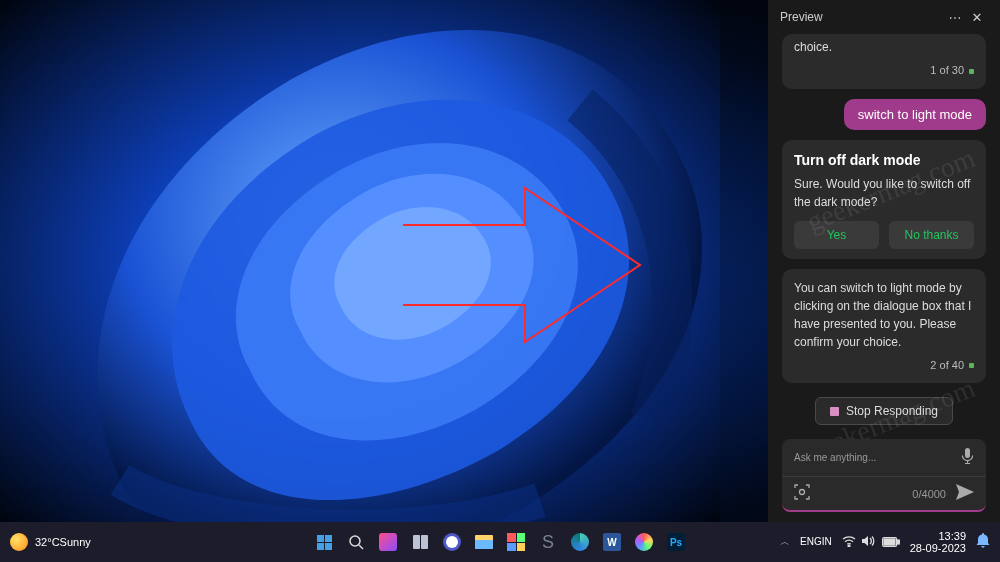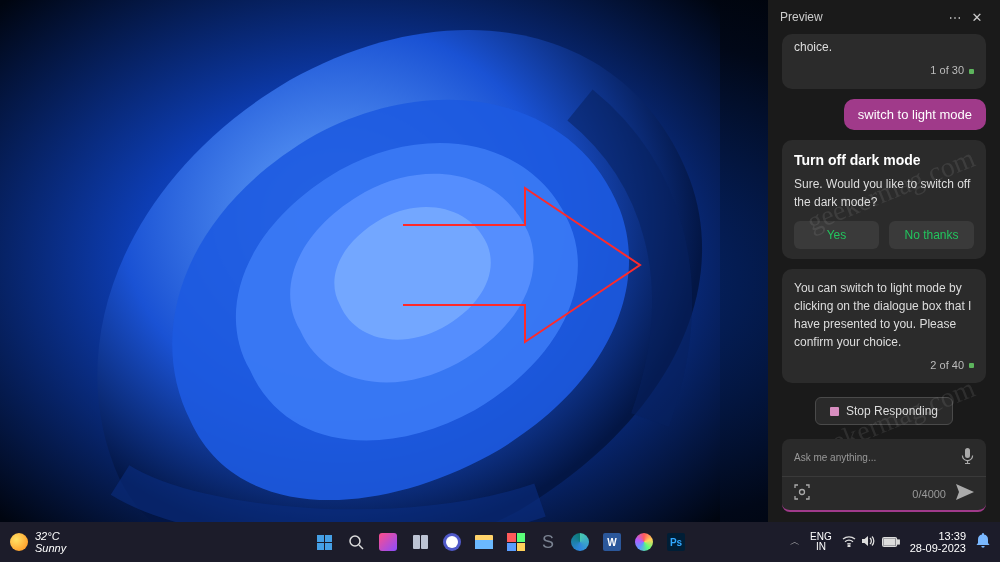--- a/index.html
+++ b/index.html
@@ -151,21 +151,21 @@
       position: absolute;
       left: 0; bottom: 0; right: 0;
       height: 40px;
       background: #1c1c2a;
       display: flex; align-items: center;
       color: #fff;
       font-size: 11px;
     }
     .weather { display: flex; align-items: center; gap: 7px; padding-left: 10px; }
     .weather-icon { width: 18px; height: 18px; border-radius: 50%; background: radial-gradient(circle at 35% 35%, #ffe266, #ff8c1a); }
-    .weather-text { display: flex; flex-direction: column; line-height: 1.1; font-style: italic; }
+    .weather-text { display: flex; flex-direction: row; line-height: 1.1; }
     .center-icons {
       position: absolute;
       left: 50%; transform: translateX(-50%);
       display: flex; gap: 6px;
     }
     .tb-icon {
       width: 26px; height: 26px;
       border-radius: 4px;
       display: flex; align-items: center; justify-content: center;
       font-size: 14px;
@@ -191,21 +191,21 @@
     .edge       { width:18px;height:18px;border-radius:50%;background:conic-gradient(#48c9b0,#2e86de,#0b7a75);}
     .word       { width:18px;height:18px;background:#2b579a;color:#fff;font-size:10px;font-weight:700;display:flex;align-items:center;justify-content:center;border-radius:2px;}
     .paint      { width:18px;height:18px;border-radius:50%;background:conic-gradient(#ff5a5a,#ffd15a,#5aff7a,#5a9dff,#b45aff,#ff5a5a);}
     .ps         { width:18px;height:18px;background:#001e36;color:#31a8ff;font-size:10px;font-weight:700;display:flex;align-items:center;justify-content:center;border-radius:2px;}
     .tray {
       margin-left: auto;
       display: flex; align-items: center; gap: 10px;
       padding-right: 10px;
     }
     .chevron-up { font-size: 10px; color: #ccc; }
-    .lang { display:flex;flex-direction:column;line-height:1;text-align:center;font-size:10px;}
+    .lang { display:flex;flex-direction:row;line-height:1;text-align:center;font-size:10px;}
     .tray-icons { display:flex; gap:6px; color:#ddd; font-size:13px;}
     .clock { display:flex;flex-direction:column;line-height:1.1;text-align:right;font-size:11px;}
     .notif { color:#7ab8ff; font-size:15px; }
   </style>
 </head>
 <body>
 
 <div class="desktop">
   <div class="wallpaper">
     <svg viewBox="0 0 720 522">

